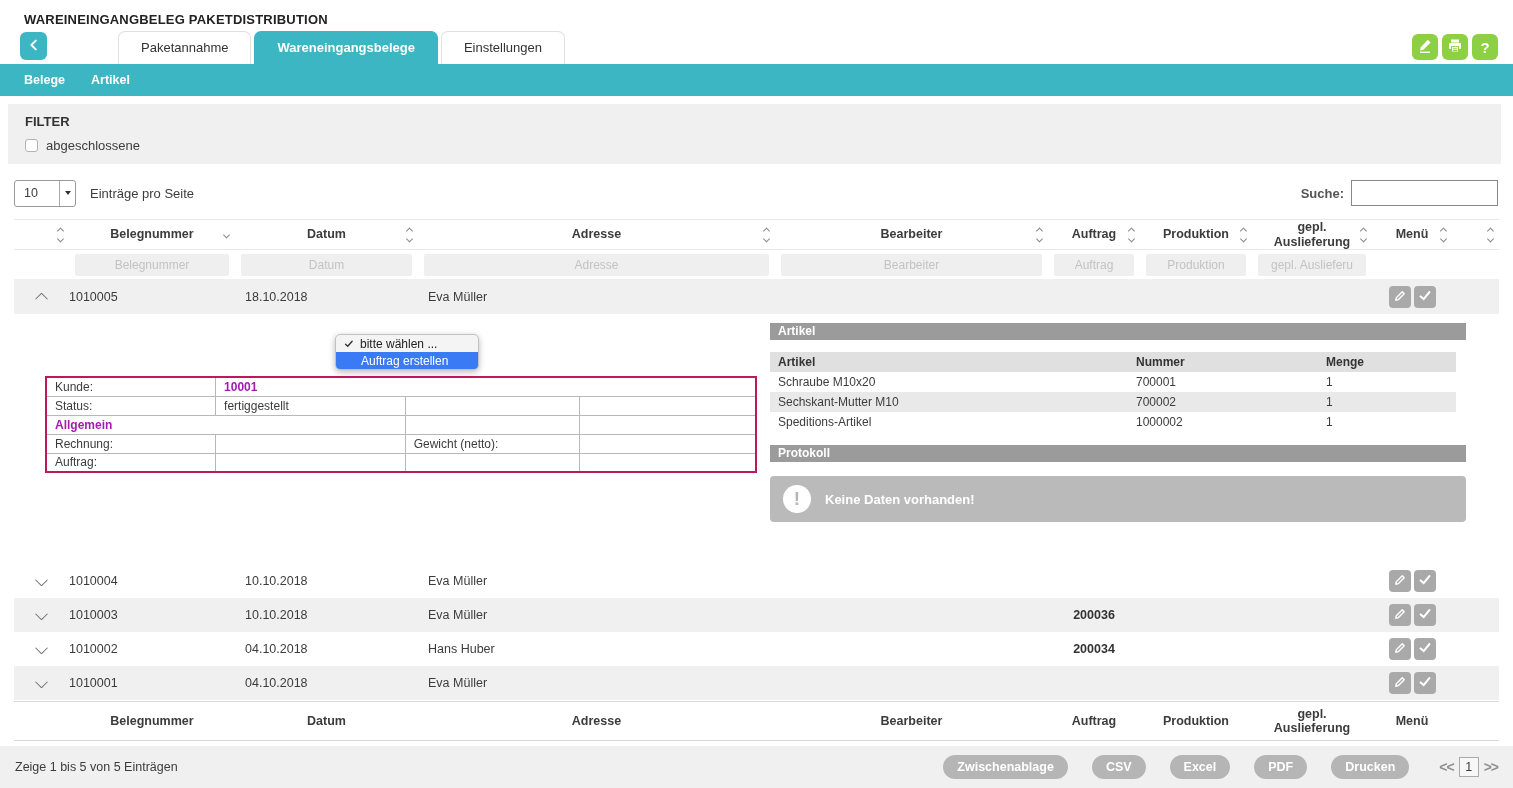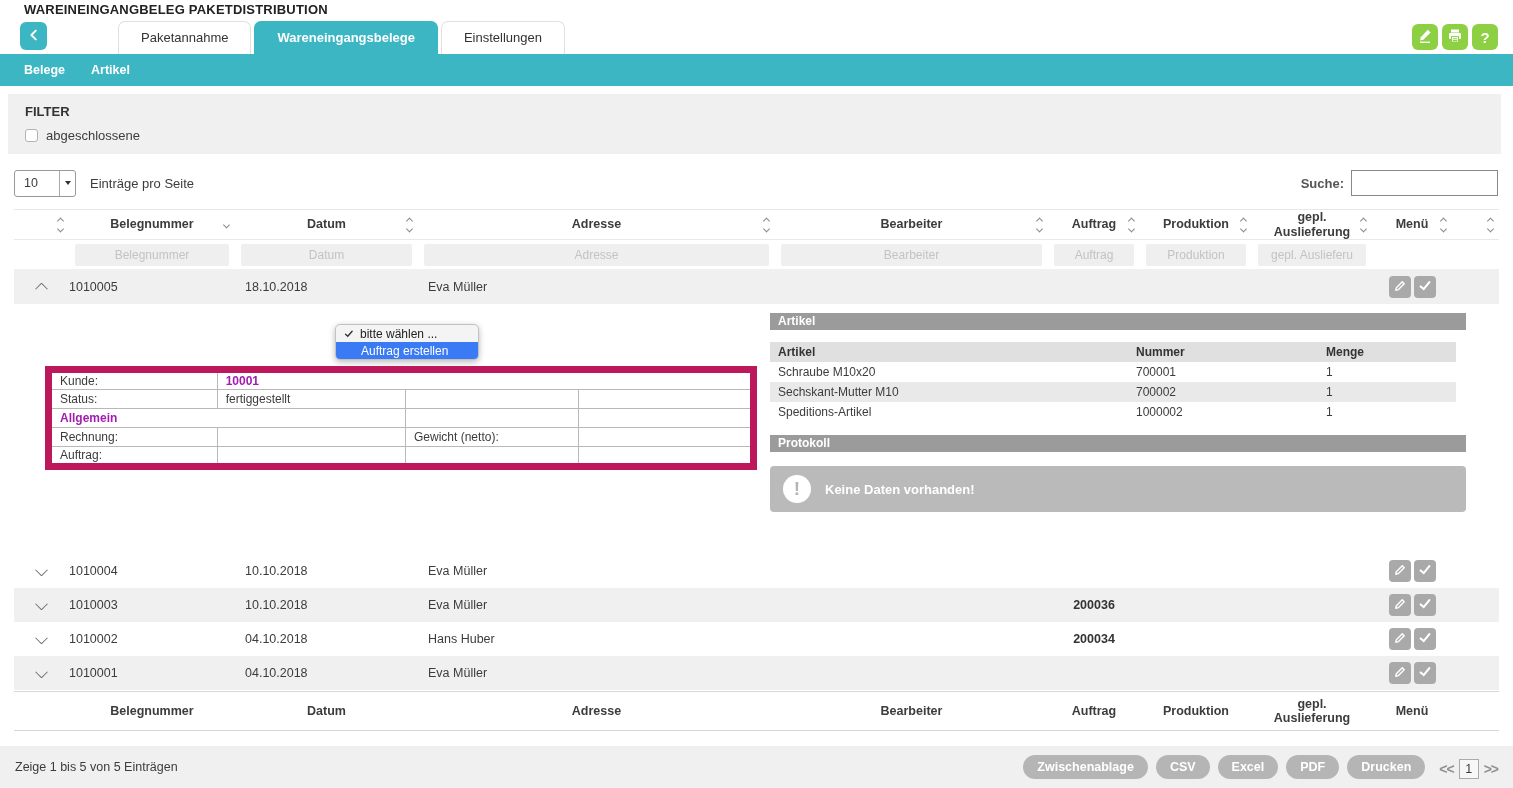--- a/index.html
+++ b/index.html
@@ -1,21 +1,21 @@
 <!DOCTYPE html>
 <html><head>
 <meta charset="utf-8">
 <style>
   * { box-sizing: border-box; margin: 0; padding: 0; }
   html,body { width:1513px; height:788px; overflow:hidden; background:#fff;
     font-family:"Liberation Sans", sans-serif; font-size:13px; color:#3c3c3c; }
   body { display:flex; flex-direction:column; }
 
   
-  .titlebar { padding:2px 0 4px 24px; font-weight:bold; font-size:13px; color:#222; letter-spacing:.2px; }
+  .titlebar { padding:12px 0 4px 24px; font-weight:bold; font-size:13px; color:#222; letter-spacing:.2px; }
   .tabrow { position:relative; height:33px; display:flex; align-items:flex-end; }
   .back-btn { position:absolute; left:20px; top:1px; width:27px; height:28px; border:none;
     background:#3db6c3; border-radius:6px; display:flex; align-items:center; justify-content:center; cursor:pointer; }
   .tabs { display:flex; margin-left:118px; }
   .tab { height:33px; line-height:32px; padding:0 22px; background:#fff; color:#333;
     border:1px solid #e0e0e0; border-bottom:none; border-radius:7px 7px 0 0; margin-right:3px; cursor:pointer; }
   .tab.active { background:#3db6c3; border-color:#3db6c3; color:#fff; font-weight:bold; }
   .toolbar { position:absolute; right:15px; bottom:4px; display:flex; gap:4px; }
   .gbtn { width:26px; height:26px; border:none; border-radius:6px; background:#8ed044; color:#fff;
     font-weight:bold; font-size:15px; display:flex; align-items:center; justify-content:center; cursor:pointer; }
@@ -75,21 +75,21 @@
   
   .detail { position:relative; height:250px; background:#fff; }
   .dropdown { position:absolute; left:321px; top:20px; width:144px; background:#f4f4f4;
     border:1px solid #c2c2c2; border-radius:5px; box-shadow:0 2px 6px rgba(0,0,0,.28); overflow:hidden; }
   .dd-item { height:17px; display:flex; align-items:center; font-size:12px; color:#222; padding-left:8px; cursor:pointer; }
   .dd-item .ck { margin-right:6px; display:flex; }
   .dd-item.sel { background:#3a7bf5; color:#fff; padding-left:25px; }
 
   .info-table { position:absolute; left:31px; top:62px; width:712px; border-collapse:collapse; font-size:12px; }
   .info-table td { border:1px solid #b8b8b8; height:19px; padding:1px 8px; }
-  .info-table { border:7px solid #be185d; }
+  .info-table { border:2px solid #be185d; }
   .info-table .b { font-weight:bold; color:#a21caf; }
 
   .right-col { position:absolute; left:756px; top:9px; width:696px; }
   .gray-bar { height:17px; line-height:17px; background:#9b9b9b; color:#fff; font-weight:bold; font-size:12px; padding-left:8px; }
   .art-table { margin-top:12px; width:686px; font-size:12px; }
   .art-row { display:grid; grid-template-columns:358px 190px 138px; height:20px; align-items:center; }
   .art-row > div { padding-left:8px; }
   .art-row.head { background:#e0e0e0; font-weight:bold; color:#333; }
   .art-row.striped { background:#e9e9e9; }
   .proto-bar { margin-top:13px; }
@@ -98,21 +98,21 @@
     font-weight:bold; font-size:19px; display:flex; align-items:center; justify-content:center; }
   .alert-text { color:#fff; font-weight:bold; font-size:13px; }
 
   
   .footer-hrow { height:40px; border-top:1px solid #d8d8d8; border-bottom:1px solid #d8d8d8;
     font-weight:bold; font-size:12.5px; color:#3c3c3c; margin-top:1px; }
 
   
   .footer { margin-top:auto; height:42px; background:#f0f0f0; display:flex; align-items:center; padding:16px 15px; }
   .footer-info { font-size:12.5px; color:#3c3c3c; }
-  .footer-right { margin-left:auto; display:flex; align-items:flex-end; gap:8px; }
+  .footer-right { margin-left:auto; display:flex; align-items:center; gap:24px; }
   .pill { background:#b5b5b5; border:none; color:#fff; font-weight:bold; font-size:12.5px;
     padding:5px 14px; border-radius:12px; cursor:pointer; font-family:"Liberation Sans",sans-serif; }
   .pager { display:flex; align-items:center; gap:5px; margin-left:6px; }
   .pager .arrows { color:#8f8f8f; font-weight:bold; font-size:14px; letter-spacing:-1px; cursor:pointer; }
   .pagebox { width:20px; height:20px; background:#f7f7f7; border:1px solid #aaa; font-size:12.5px;
     display:flex; align-items:center; justify-content:center; cursor:pointer; }
 </style>
 </head>
 <body>
 

